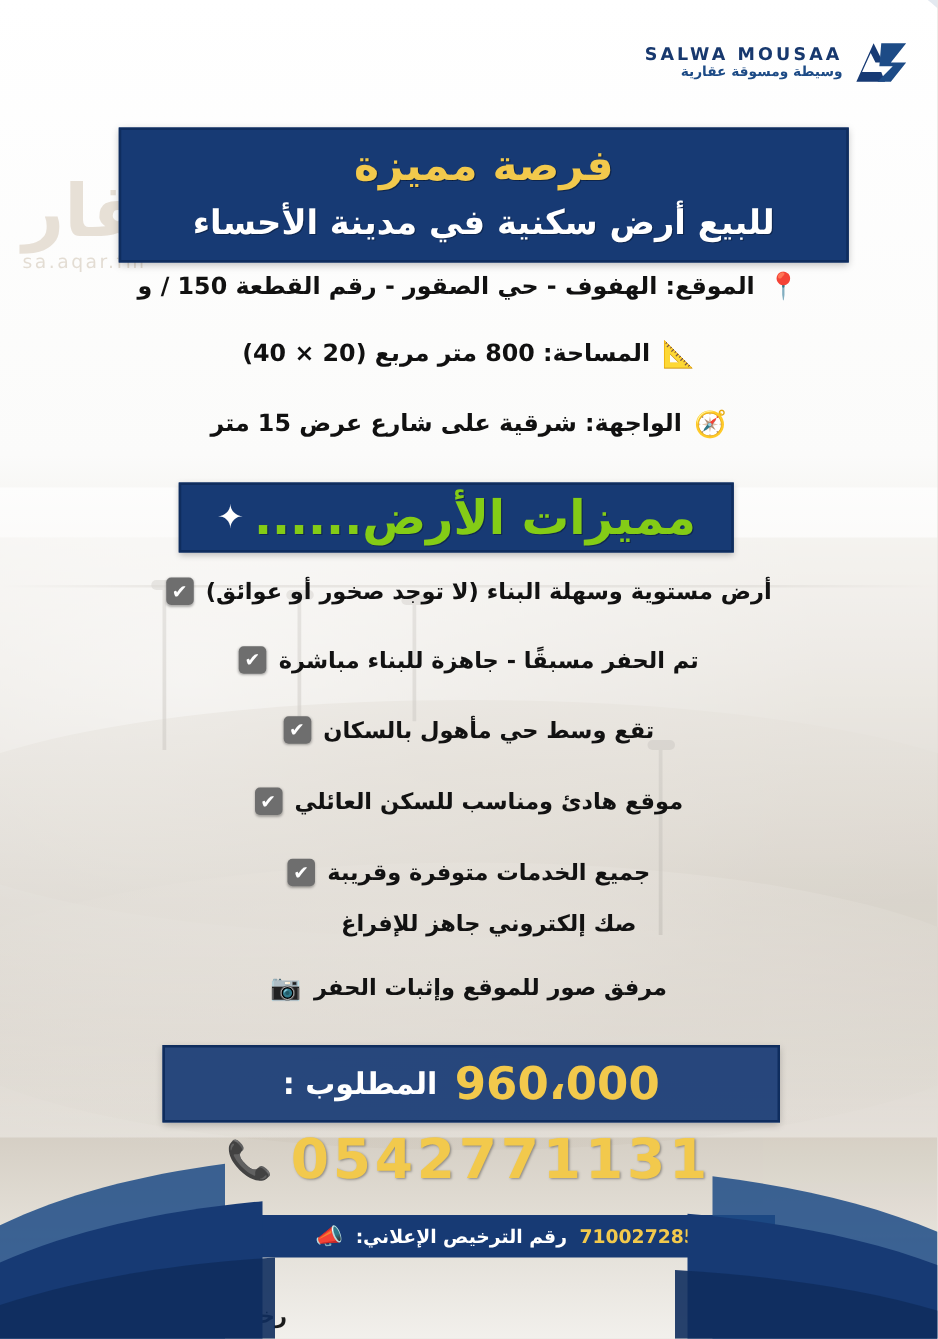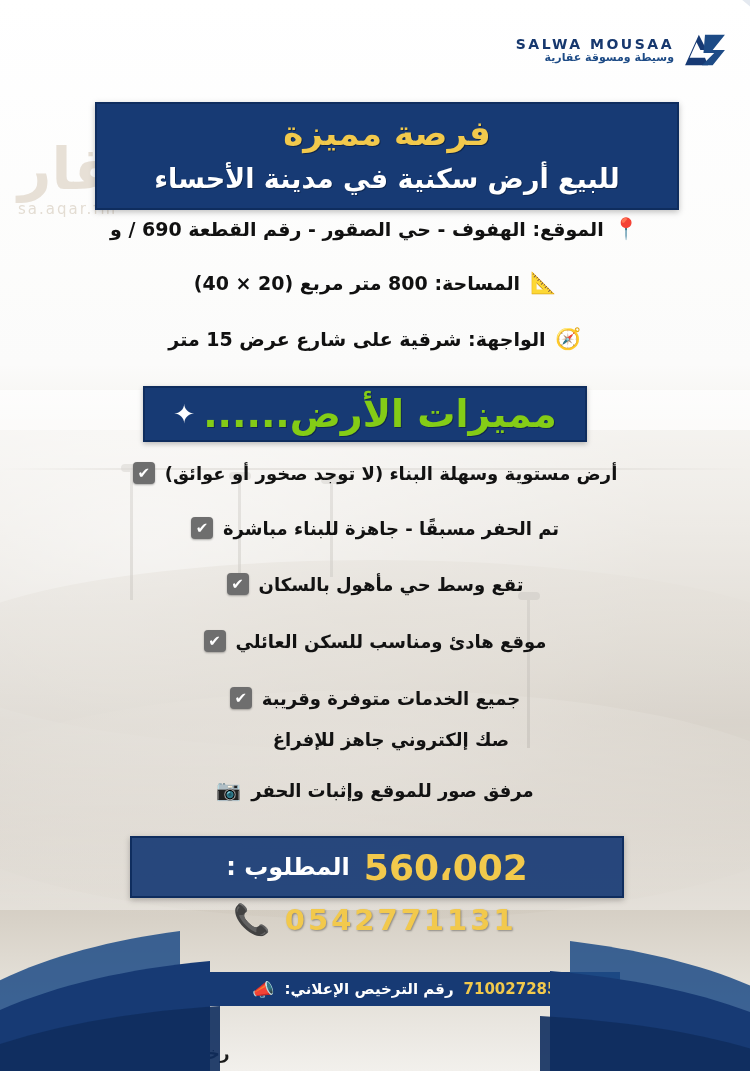--- a/index.html
+++ b/index.html
@@ -132,21 +132,21 @@
     display:flex;align-items:center;justify-content:center;gap:14px;
     box-shadow:0 2px 6px rgba(0,0,0,.25);
   }
   .price .lbl{color:#ffffff;font-size:24px;font-weight:700;}
   .price .val{color:#f2c94c;font-size:36px;font-weight:700;letter-spacing:1px;}
 
   .phone{
     position:absolute;left:150px;top:902px;width:450px;
     display:flex;align-items:center;justify-content:center;gap:14px;direction:ltr;
   }
-  .phone .num{color:#f2c94c;font-size:29px;font-weight:700;letter-spacing:3px;text-shadow:1px 1px 2px rgba(0,0,0,.35);}
+  .phone .num{color:#f2c94c;font-size:44px;font-weight:700;letter-spacing:3px;text-shadow:1px 1px 2px rgba(0,0,0,.35);}
   .phone .ico{font-size:30px;color:#f2c94c;}
 
   .license{
     position:absolute;left:200px;top:972px;width:420px;height:34px;
     background:#173a74;display:flex;align-items:center;justify-content:center;gap:10px;
     padding:0 10px;box-sizing:border-box;
   }
   .license .txt{color:#ffffff;font-size:15px;font-weight:700;}
   .license .no{color:#f2c94c;font-size:15px;font-weight:700;}
   .license .ico{color:#f2c94c;font-size:18px;}
@@ -194,21 +194,21 @@
     <div class="wm-en">sa.aqar.fm</div>
   </div>
 
   <div class="headline">
     <h1>فرصة مميزة</h1>
     <h2>للبيع أرض سكنية في مدينة الأحساء</h2>
   </div>
 
   <div class="info-row r1">
     <span class="ico">📍</span>
-    <span>الموقع: الهفوف - حي الصقور - رقم القطعة 690 / و</span>
+    <span>الموقع: الهفوف - حي الصقور - رقم القطعة 150 / و</span>
   </div>
   <div class="info-row r2">
     <span class="ico">📐</span>
     <span>المساحة: 800 متر مربع (20 × 40)</span>
   </div>
   <div class="info-row r3">
     <span class="ico">🧭</span>
     <span>الواجهة: شرقية على شارع عرض 15 متر</span>
   </div>
 
@@ -240,21 +240,21 @@
   <div class="feature f6">
     <span>صك إلكتروني جاهز للإفراغ</span>
     <span class="chk">✔</span>
   </div>
   <div class="feature f7">
     <span>مرفق صور للموقع وإثبات الحفر</span>
     <span class="cam">📷</span>
   </div>
 
   <div class="price">
-    <span class="val">560،002</span>
+    <span class="val">960،000</span>
     <span class="lbl">المطلوب :</span>
   </div>
 
   <div class="phone">
     <span class="ico">📞</span>
     <span class="num">0542771131</span>
   </div>
 
   <div class="license">
     <span class="no">7100272857</span>

